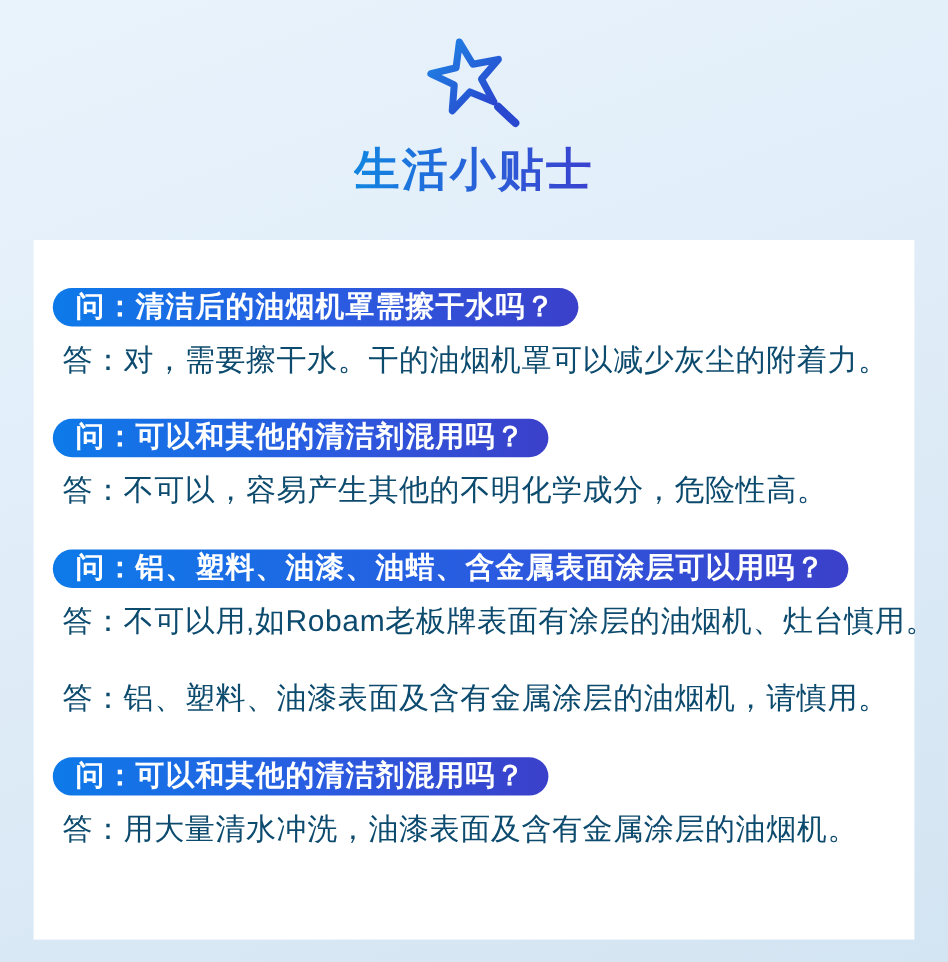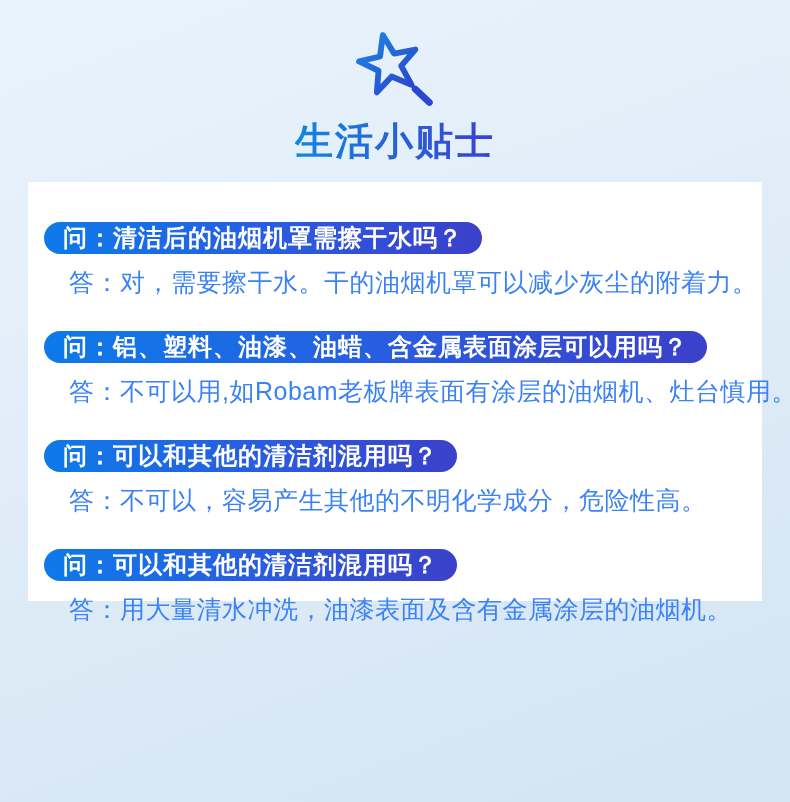--- a/index.html
+++ b/index.html
@@ -35,23 +35,23 @@
     letter-spacing: 2px;
     background: linear-gradient(90deg, #1186e1 0%, #2a5ed8 55%, #3a41cf 100%);
     -webkit-background-clip: text;
     background-clip: text;
     color: transparent;
     display: inline-block;
   }
   .faq-card {
     position: absolute;
     left: 28px;
-    top: 182px;
+    top: 200px;
     width: 734px;
-    height: 419px;
+    height: 583px;
     background: #ffffff;
     box-sizing: border-box;
     padding: 40px 24px 0 16px;
   }
   .qa-block {
     margin-bottom: 34px;
   }
   .question-pill {
     display: inline-block;
     background: linear-gradient(90deg, #0d7ae9 0%, #2a5be0 55%, #3b40ca 100%);
@@ -59,24 +59,24 @@
     font-size: 24px;
     font-weight: bold;
     line-height: 32px;
     height: 32px;
     padding: 0 19px;
     border-radius: 16px;
     letter-spacing: 1px;
     white-space: nowrap;
   }
   .answer-line {
-    margin: 13px 0 0 25px;
+    margin: 13px 0 0 8px;
     font-size: 25px;
     line-height: 30px;
-    color: #3b82f6;
+    color: #0c4a6e;
     letter-spacing: 0.5px;
     white-space: nowrap;
   }
 </style>
 </head>
 <body>
 
 <div class="page">
 
   <div class="tips-header">
@@ -96,30 +96,31 @@
   </div>
 
   <div class="faq-card">
 
     <div class="qa-block">
       <div class="question-pill">问：清洁后的油烟机罩需擦干水吗？</div>
       <div class="answer-line">答：对，需要擦干水。干的油烟机罩可以减少灰尘的附着力。</div>
     </div>
 
     <div class="qa-block">
+      <div class="question-pill">问：可以和其他的清洁剂混用吗？</div>
+      <div class="answer-line">答：不可以，容易产生其他的不明化学成分，危险性高。</div>
+    </div>
+
+    <div class="qa-block">
       <div class="question-pill">问：铝、塑料、油漆、油蜡、含金属表面涂层可以用吗？</div>
       <div class="answer-line">答：不可以用,如Robam老板牌表面有涂层的油烟机、灶台慎用。</div>
     </div>
 
     <div class="qa-block">
-      <div class="question-pill">问：可以和其他的清洁剂混用吗？</div>
-      <div class="answer-line">答：不可以，容易产生其他的不明化学成分，危险性高。</div>
-    </div>
-
-    <div class="qa-block">
+      <div class="answer-line">答：铝、塑料、油漆表面及含有金属涂层的油烟机，请慎用。</div>
     </div>
 
     <div class="qa-block">
       <div class="question-pill">问：可以和其他的清洁剂混用吗？</div>
       <div class="answer-line">答：用大量清水冲洗，油漆表面及含有金属涂层的油烟机。</div>
     </div>
 
   </div>
 </div>
 

